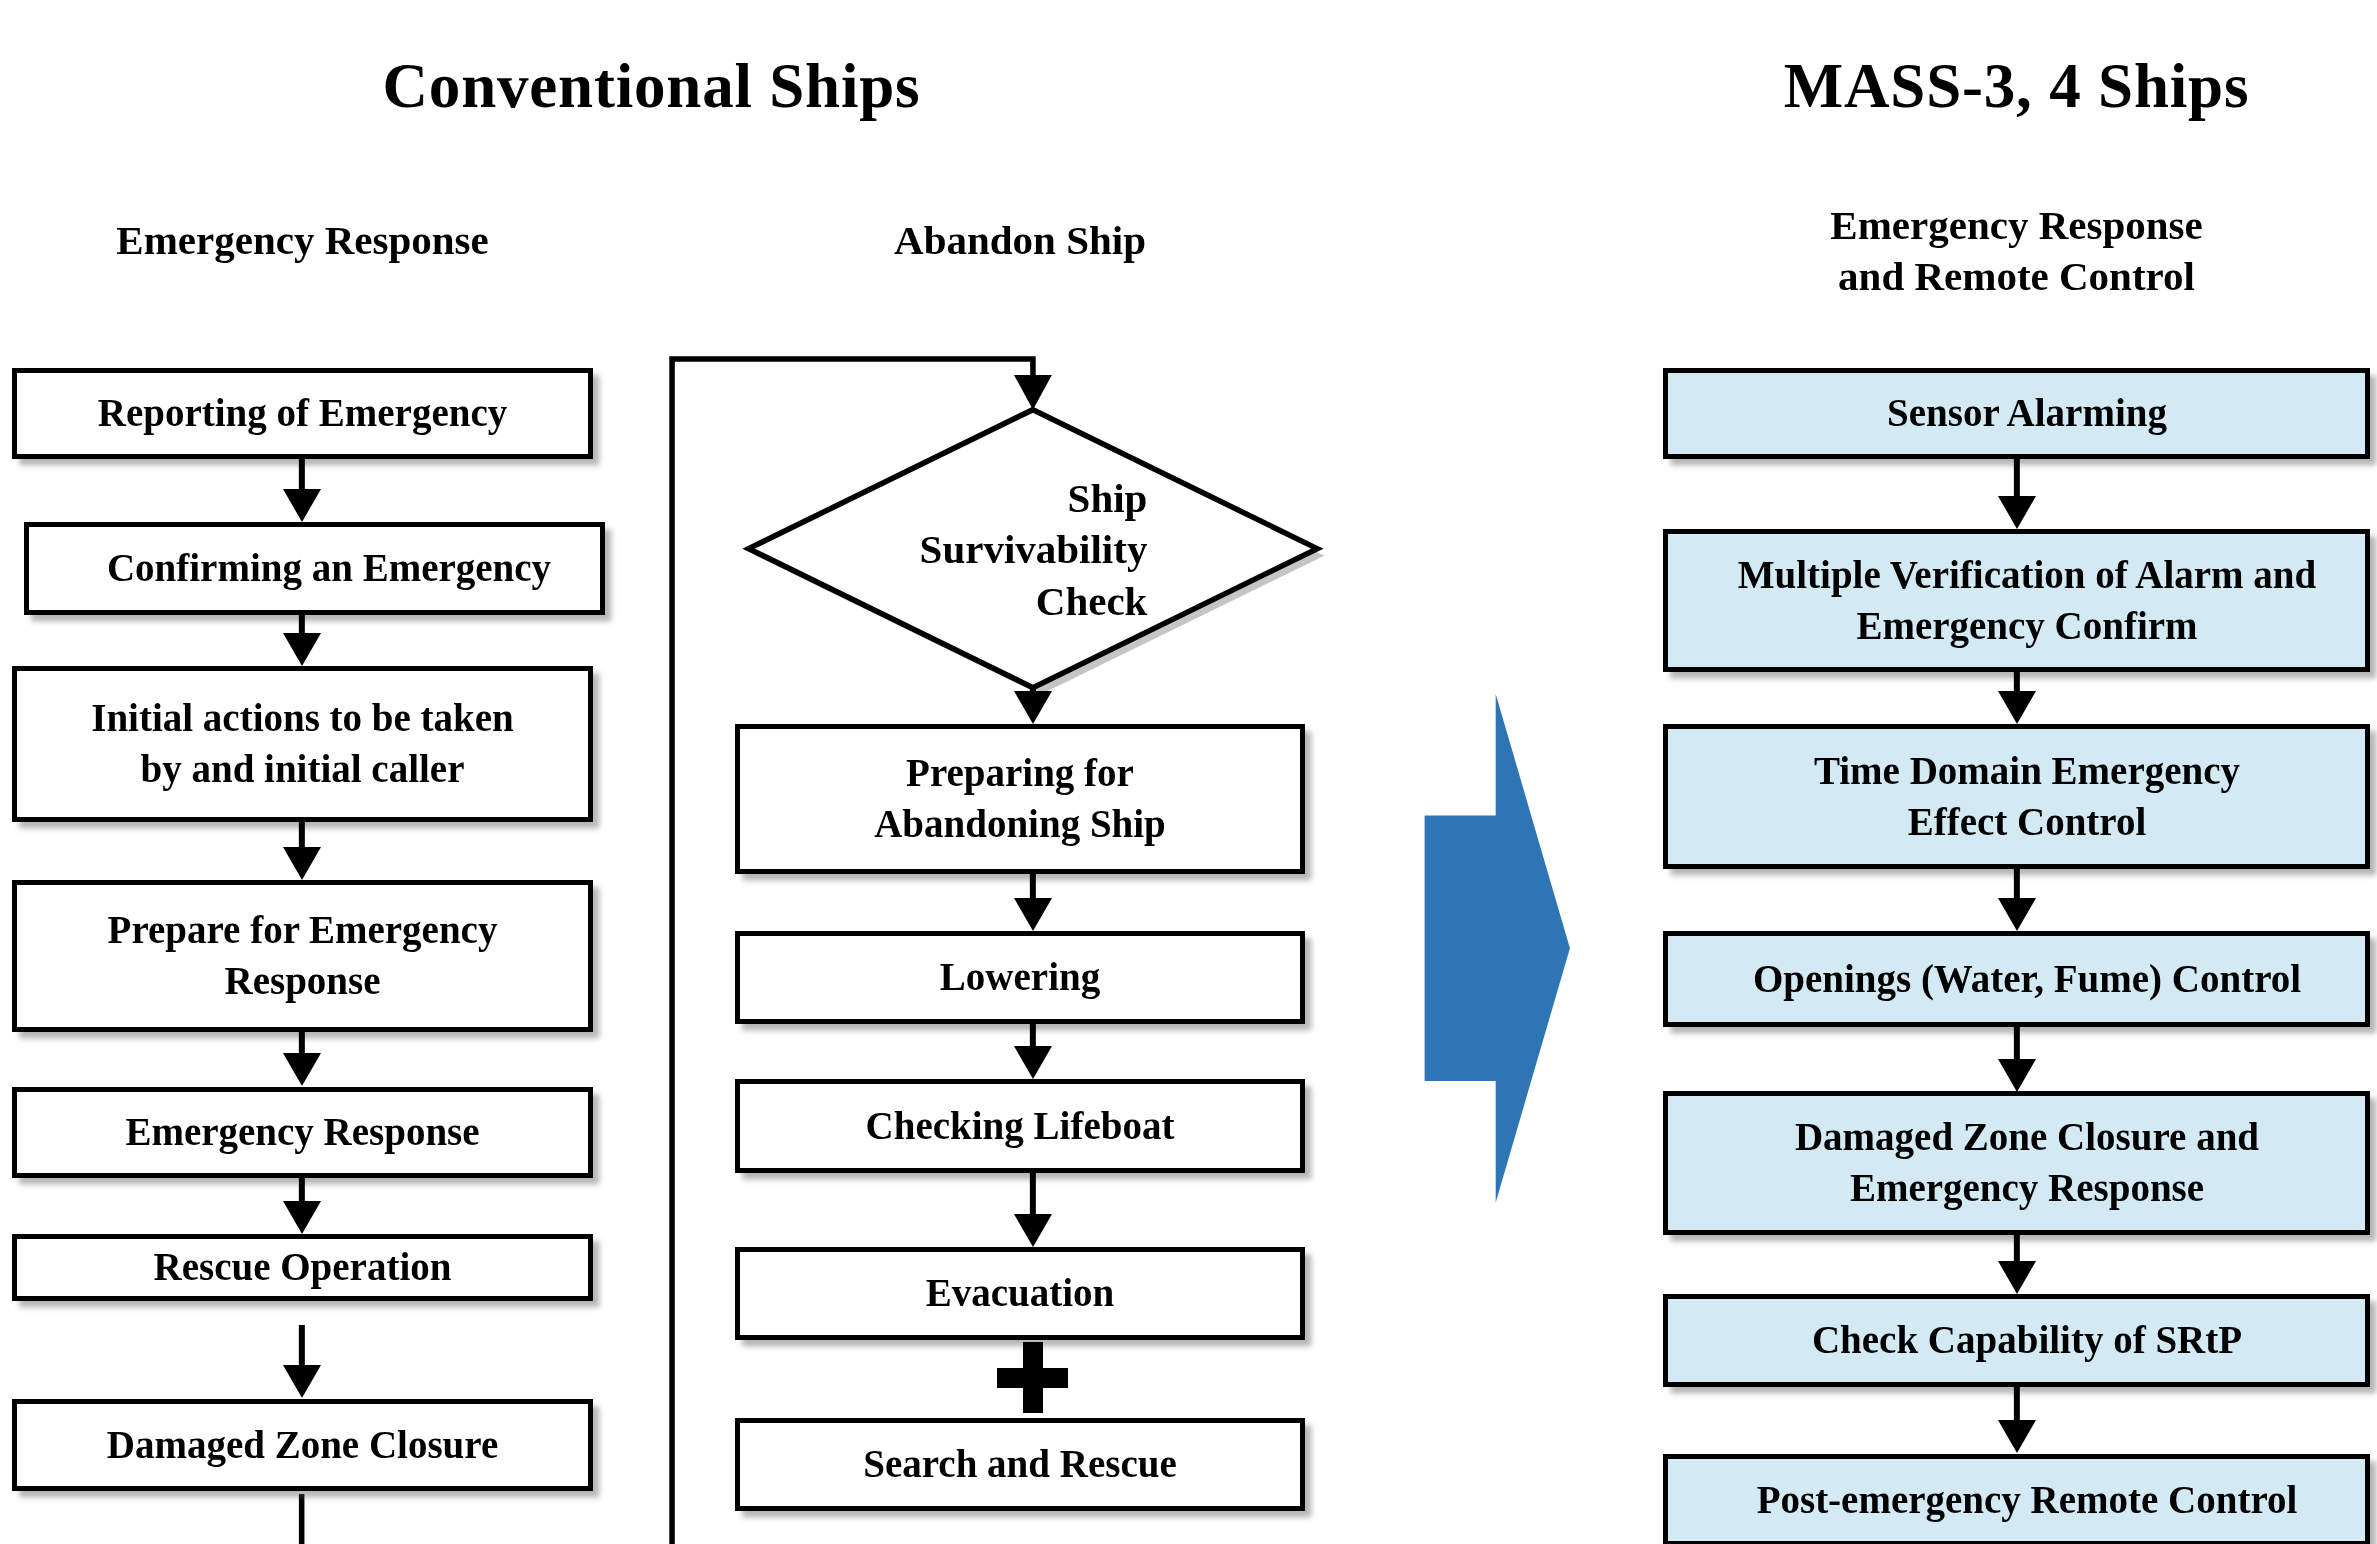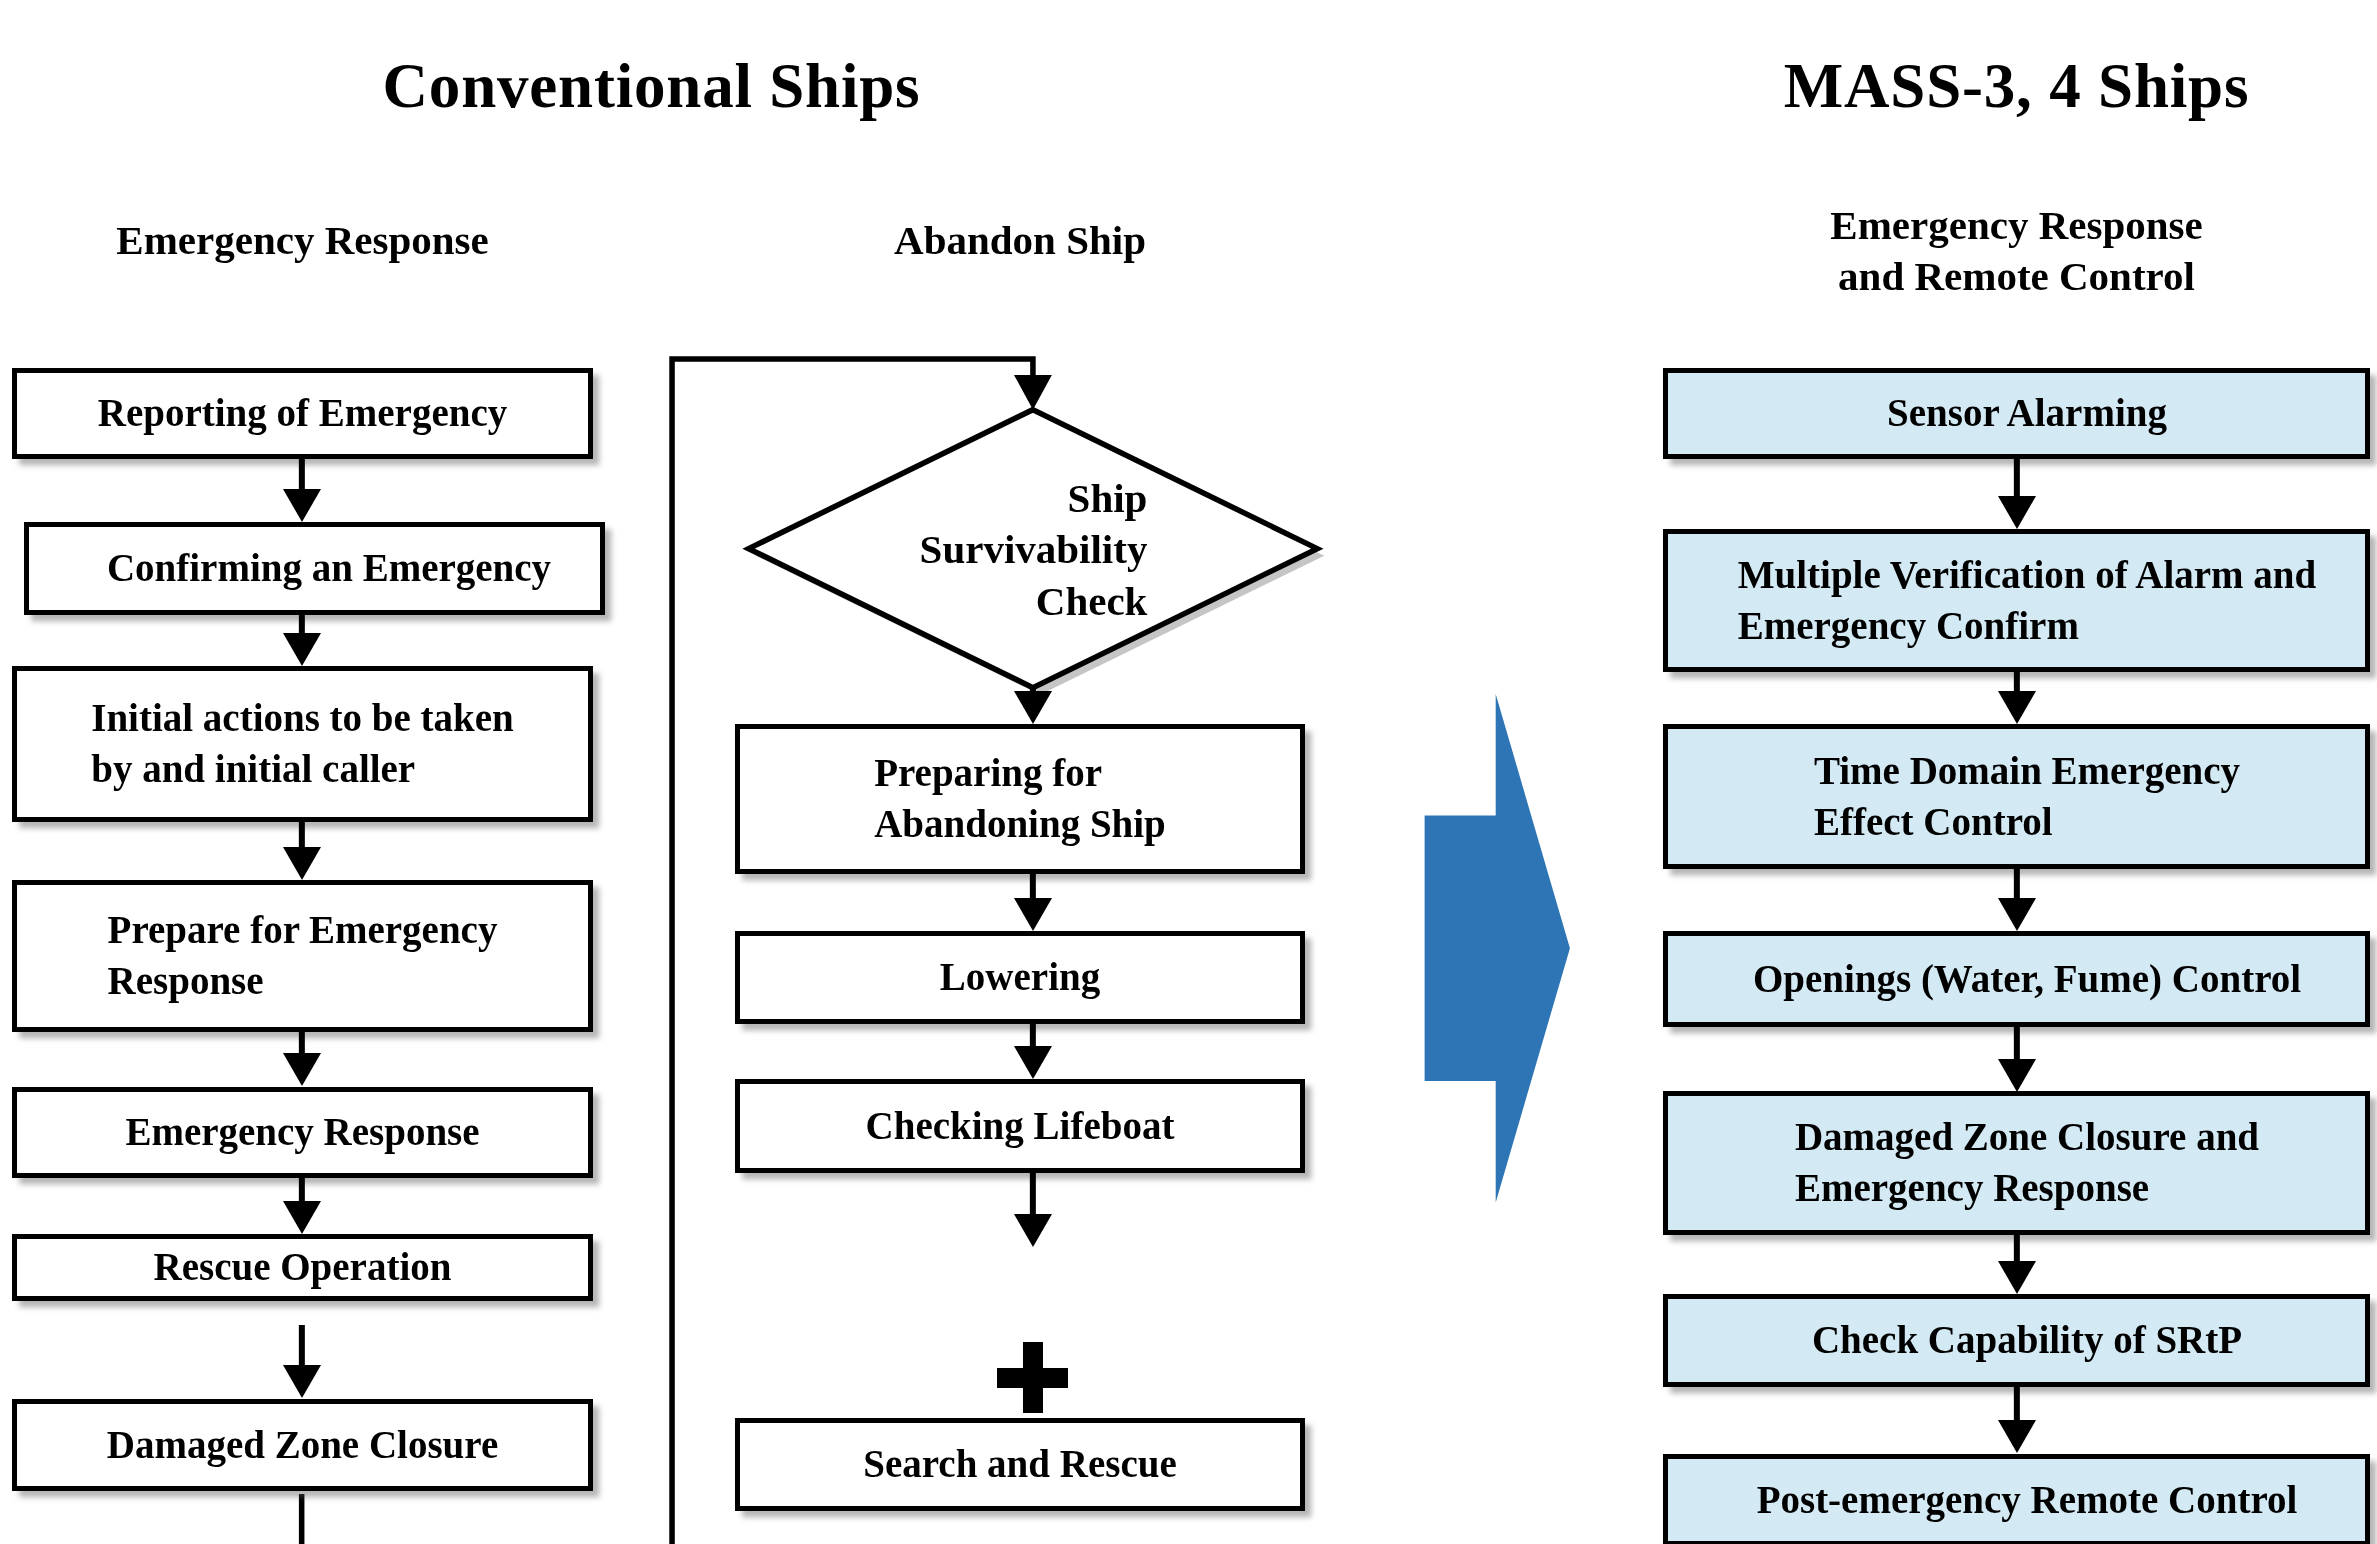--- a/index.html
+++ b/index.html
@@ -10,21 +10,21 @@
   .overlay{position:absolute;left:0;top:0;width:2377px;height:1544px;pointer-events:none;}
   .title{
     position:absolute;text-align:center;font-size:63px;line-height:1.1;letter-spacing:0.8px;
   }
   .colhead{
     position:absolute;text-align:center;font-size:41px;line-height:1.25;white-space:pre-line;
   }
   .box{
     position:absolute;box-sizing:border-box;background:#fff;border:5.5px solid #000;
     box-shadow:7.1px 7.1px 5.5px rgba(90,90,90,0.45);
-    display:flex;align-items:center;justify-content:center;
+    display:flex;align-items:center;justify-content:center;text-align:center;
     font-size:39px;line-height:1.3;white-space:pre-line;padding:3.2px 11px;
   }
   .box.blue{background:#d3e9f3;padding-left:32px;}
   .diamond-label{
     position:absolute;display:flex;align-items:center;justify-content:center;
     text-align:right;font-size:41px;line-height:1.25;white-space:pre-line;
   }
   .arr{position:absolute;width:38px;margin-left:-19px;}
   .arr::before{
     content:"";position:absolute;left:50%;transform:translateX(-50%);
@@ -81,20 +81,21 @@
   <div class="arr" style="left:302px;top:1285px;height:73px;"></div>
 
   <div class="diamond-label" style="left:836px;top:427px;width:395px;height:166px;">Ship
 Survivability
 Check</div>
 
   <div class="box" style="left:735px;top:684px;width:570px;height:150px;">Preparing for
 Abandoning Ship</div>
   <div class="box" style="left:735px;top:891px;width:570px;height:93px;">Lowering</div>
   <div class="box" style="left:735px;top:1039px;width:570px;height:94px;">Checking Lifeboat</div>
+  <div class="box" style="left:735px;top:1207px;width:570px;height:93px;">Evacuation</div>
   <div class="box" style="left:735px;top:1378px;width:570px;height:93px;">Search and Rescue</div>
 
   <div class="arr" style="left:1033px;top:648px;height:36px;"></div>
   <div class="arr" style="left:1033px;top:834px;height:57px;"></div>
   <div class="arr" style="left:1033px;top:984px;height:55px;"></div>
   <div class="arr" style="left:1033px;top:1133px;height:74px;"></div>
 
   <div class="plus" style="left:1033px;top:1338px;">
     <div class="h"></div>
     <div class="v"></div>

